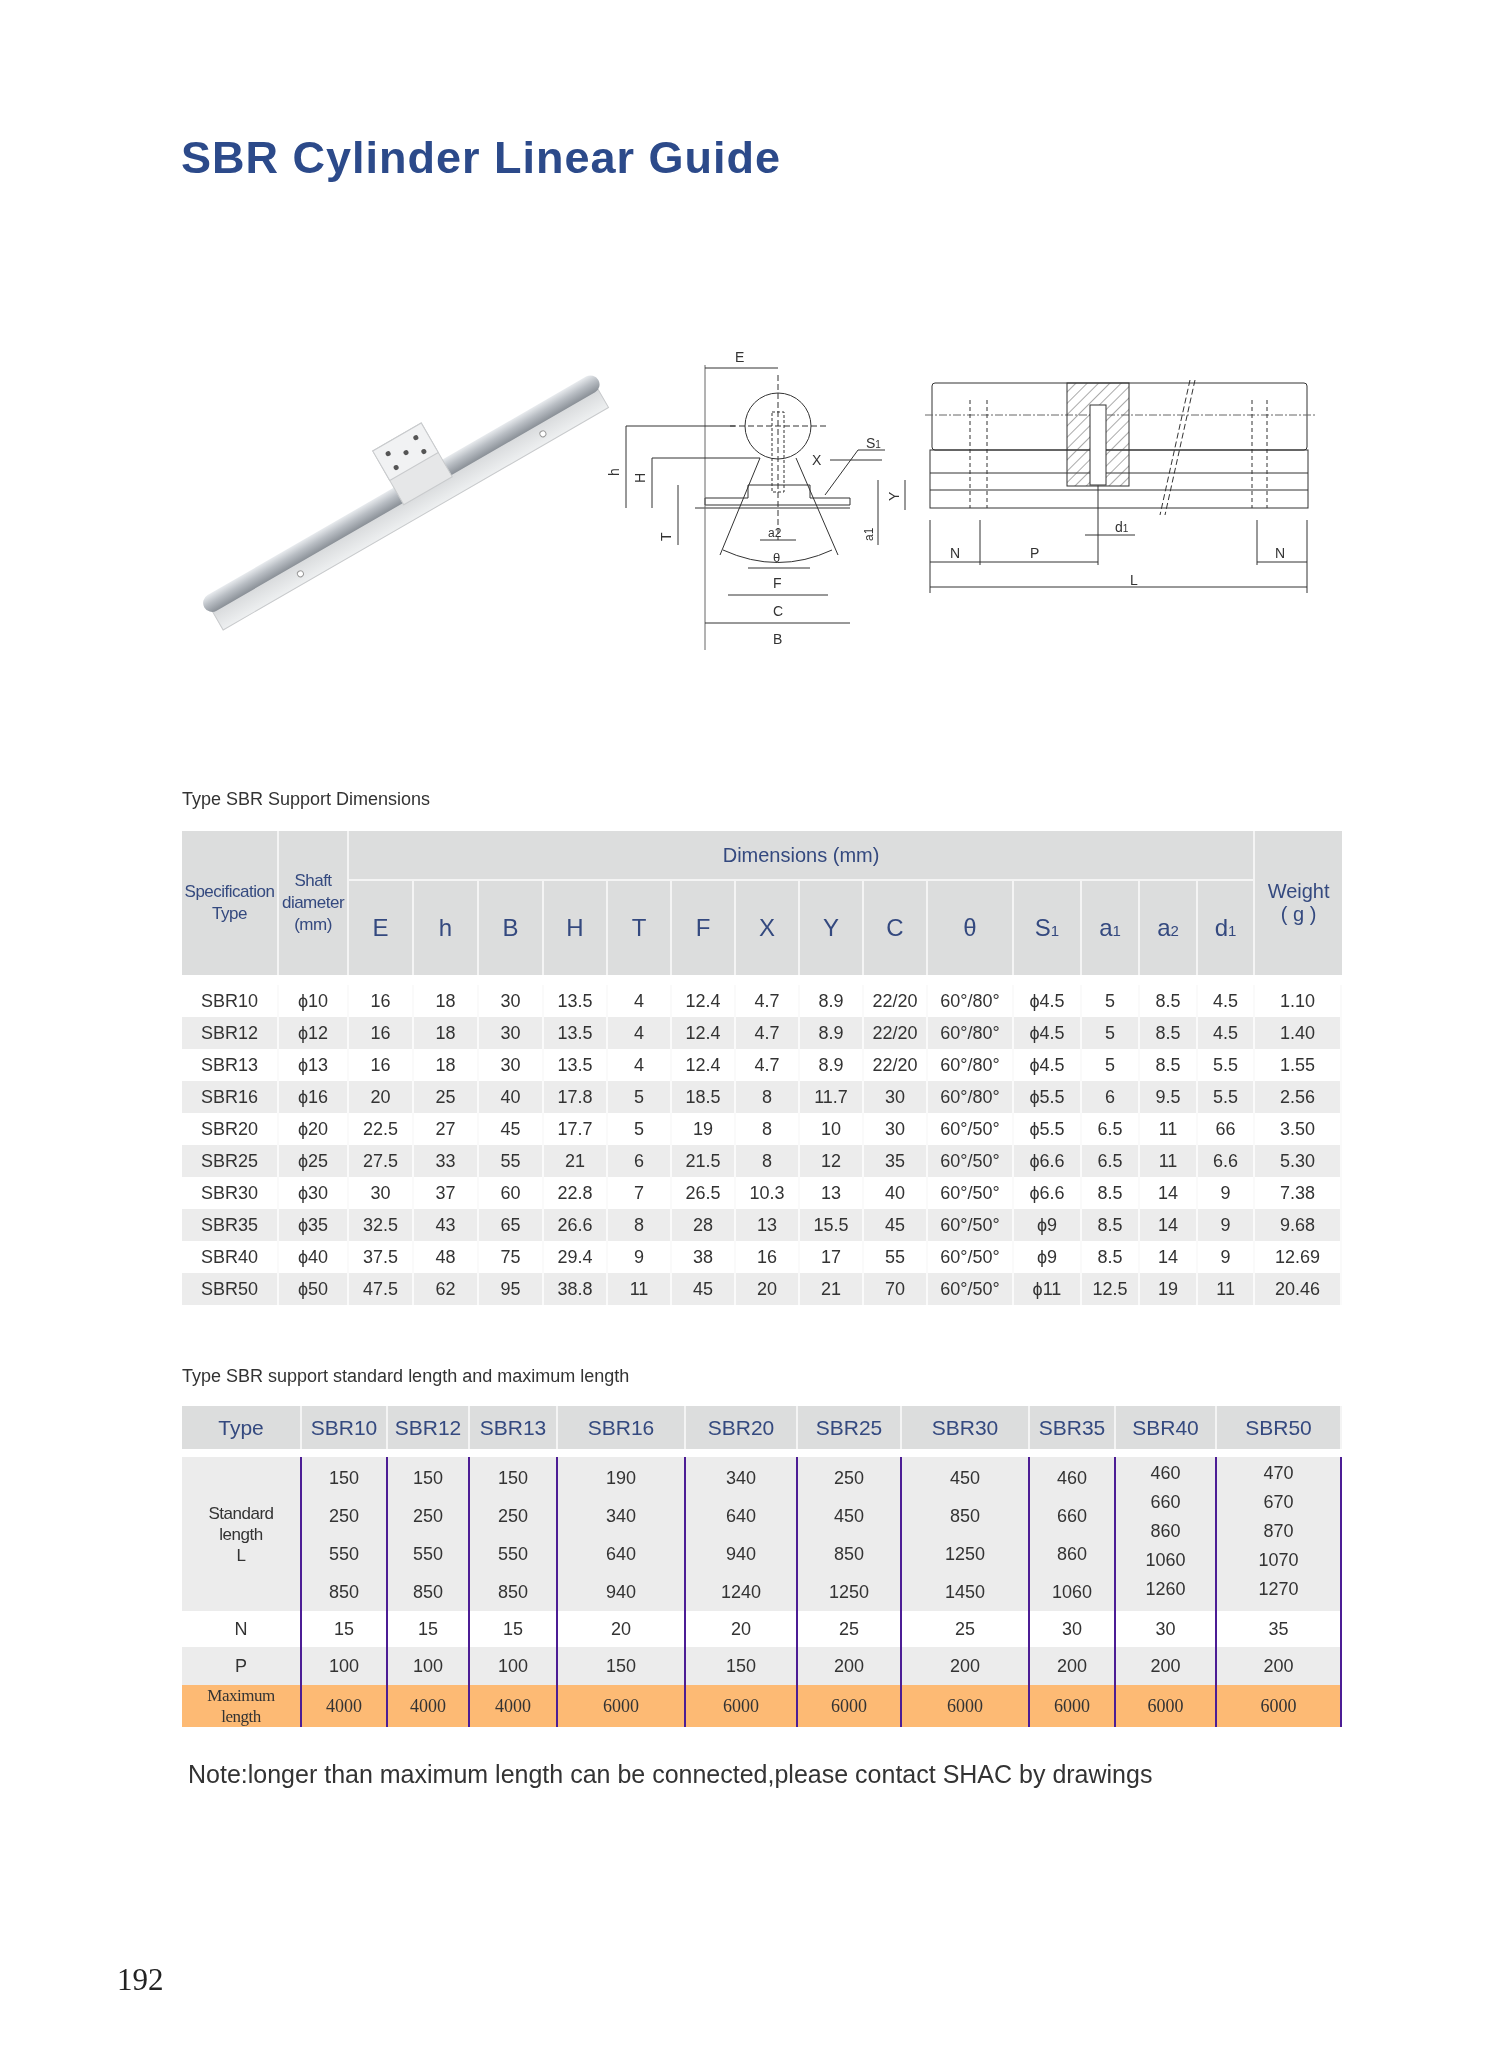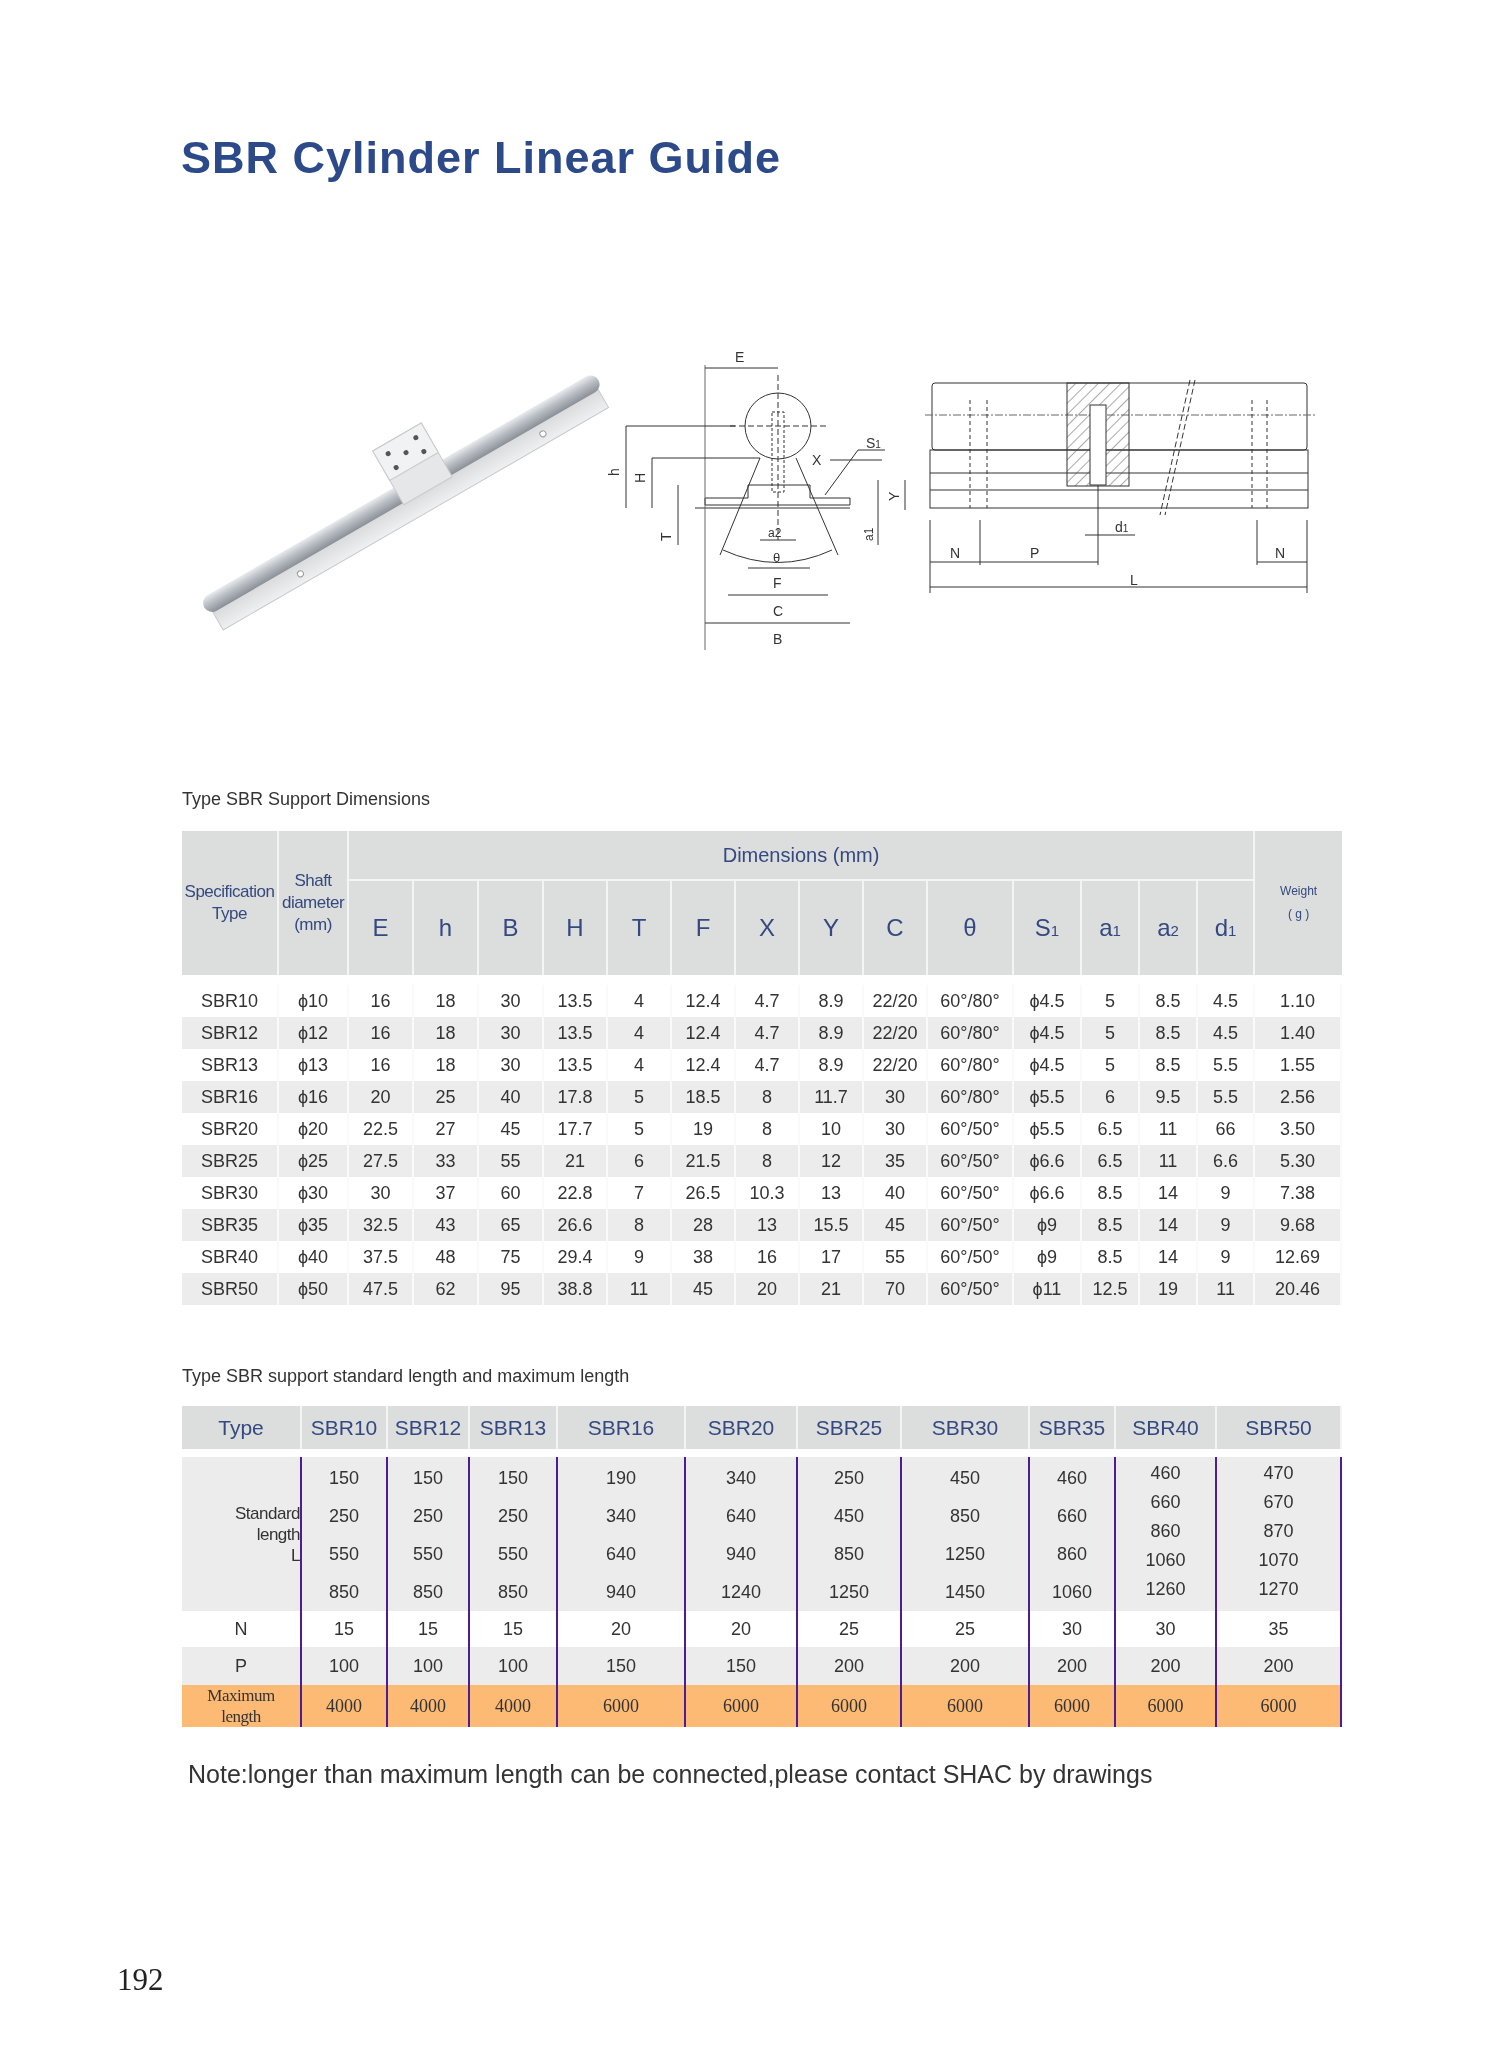--- a/index.html
+++ b/index.html
@@ -11,21 +11,21 @@
   table { border-collapse:separate; border-spacing:0; position:absolute; left:182px; width:1160px; table-layout:fixed; }
   td, th { text-align:center; padding:0; font-weight:normal; }
 
   
   #t1 { top:831px; }
   #t1 thead th { background:#dcdddd; color:#34497f; border-right:2px solid #f4f4f4; }
   #t1 thead tr.h1 th { height:48px; }
   #t1 thead tr.h2 th { height:94px; font-size:24px; border-top:2px solid #f4f4f4; }
   #t1 thead th.spec { font-size:17px; line-height:22px; letter-spacing:-0.5px; }
   #t1 thead th.dims { font-size:20px; vertical-align:middle; }
-  #t1 thead th.weight { font-size:12px; line-height:23px; border-right:none; }
+  #t1 thead th.weight { font-size:20px; line-height:23px; border-right:none; }
   #t1 tbody td { height:32px; font-size:18px; color:#333; border-right:2px solid #fafafa; }
   #t1 tbody tr:nth-child(odd) td { background:#ececec; }
   #t1 tbody tr:nth-child(even) td { background:#ffffff; }
   #t1 tbody tr.spacer td { height:10px; background:#fff; border-right:none; }
   .sub { font-size:15px; }
 
   
   #t2 { top:1406px; }
   #t2 thead th { background:#dcdddd; color:#34497f; height:43px; font-size:21px; border-right:2px solid #f4f4f4; }
   #t2 tbody td { font-size:18px; color:#333; border-right:2px solid #4c1d95; }
@@ -434,21 +434,21 @@
         <th>SBR35</th>
         <th>SBR40</th>
         <th>SBR50</th>
       </tr>
   </thead>
   <tbody id="t2-body">
     <tr class="spacer">
         <td colspan="11"></td>
       </tr>
     <tr class="std" id="t2-std">
-      <td class="lbl" style="height:130px;text-align:right;">
+      <td class="lbl" style="height:130px;">
         <span>Standard</span><br><span>length</span><br><span>L</span>
       </td>
     <td class="vals">
           <div>150</div>
           <div>250</div>
           <div>550</div>
           <div>850</div>
         </td>
         <td class="vals">
           <div>150</div>

